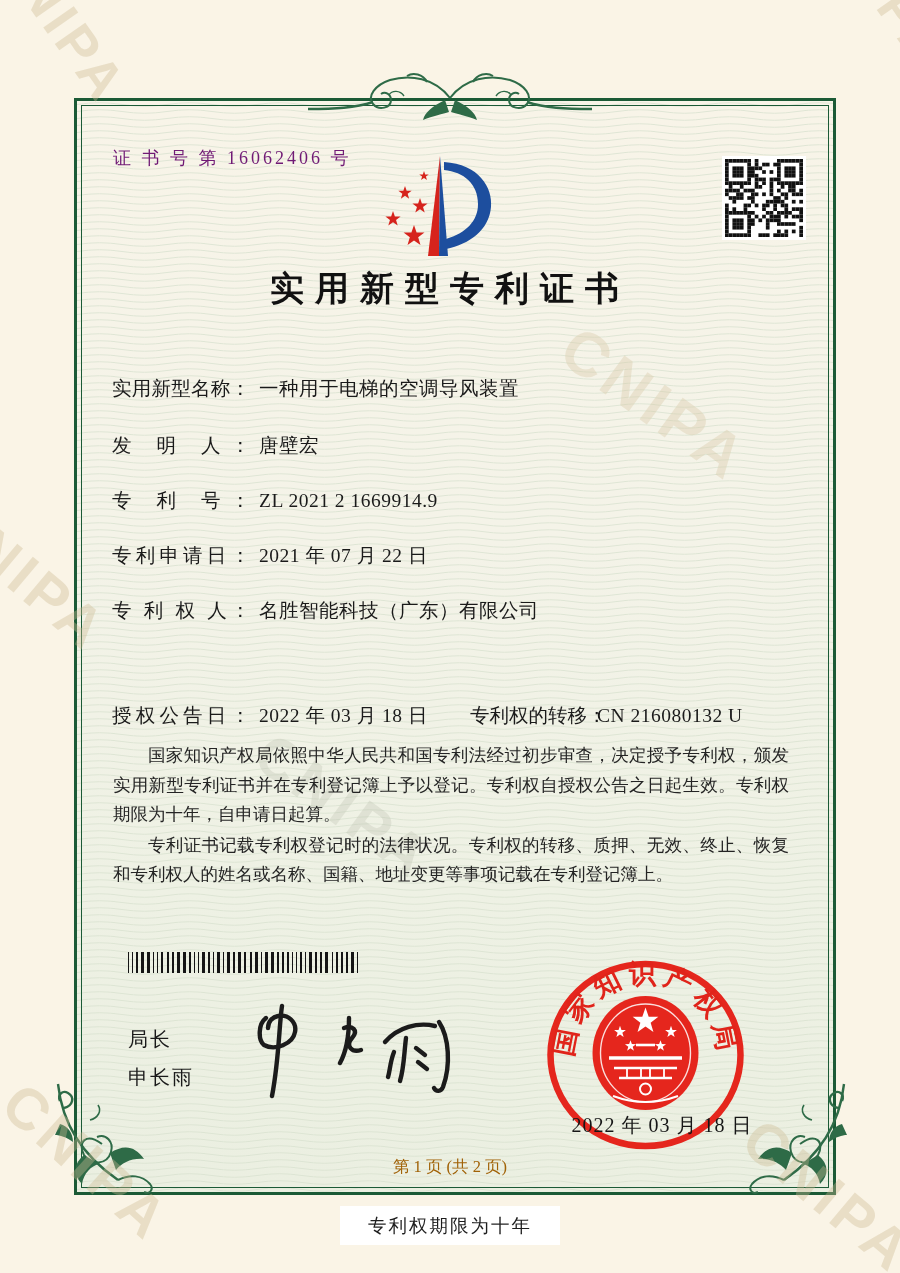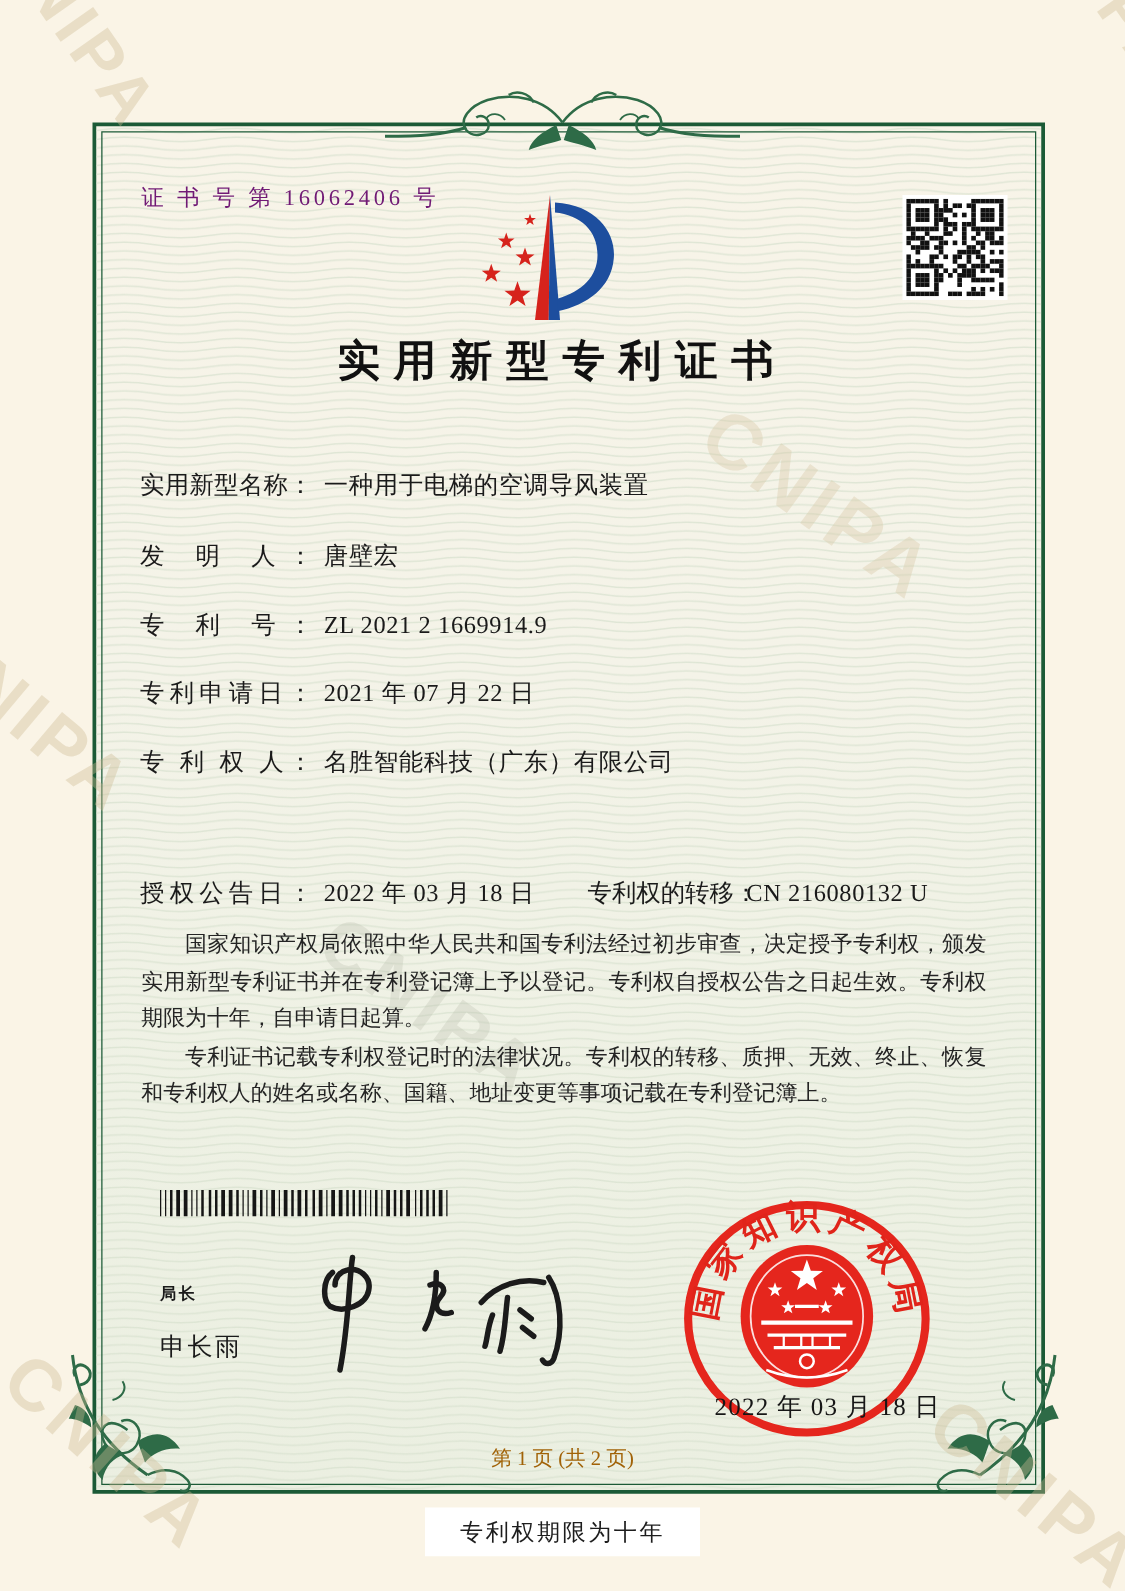--- a/index.html
+++ b/index.html
@@ -36,21 +36,21 @@
   .flabel{display:inline-block;width:138px;text-align:justify;text-align-last:justify;vertical-align:top;}
   .fvalue{display:inline-block;margin-left:9px;max-width:530px;vertical-align:top;letter-spacing:.5px;}
   .fpair2{position:absolute;left:358px;top:0;white-space:nowrap;}
   .fpair2 .flabel{width:118px;}
   .bodytext{position:absolute;left:112px;top:740px;width:678px;z-index:4;
             font-size:17.5px;line-height:29.5px;color:#242424;text-align:justify;}
   .bodytext p{margin:1px;text-indent:2em;}
   .barcode{position:absolute;left:128px;top:952px;width:230px;height:21px;z-index:4;
            display:flex;justify-content:space-between;align-items:stretch;}
   .barcode div{background:#151515;}
-  .dir-label{position:absolute;left:128px;top:1026px;z-index:4;font-size:13px;letter-spacing:2px;font-weight:bold;}
+  .dir-label{position:absolute;left:128px;top:1026px;z-index:4;font-size:20px;letter-spacing:2px;}
   .dir-name{position:absolute;left:128px;top:1064px;z-index:4;font-size:20px;letter-spacing:2px;}
   .sig{position:absolute;left:248px;top:1000px;z-index:4;}
   .seal{position:absolute;left:528px;top:948px;z-index:4;}
   .seal-date{position:absolute;left:550px;top:1112px;width:224px;z-index:5;text-align:center;
              font-size:20px;letter-spacing:1px;color:#161616;}
   .page-num{position:absolute;left:0;top:1156px;width:100%;text-align:center;z-index:4;font-size:16.5px;color:#a16207;}
   .cont-note{position:absolute;left:50%;top:1206px;transform:translateX(-50%);z-index:4;
              background:#ffffff;padding:7px 28px;font-size:18.5px;letter-spacing:2px;color:#1d1d1d;white-space:nowrap;}
 </style>
 </head>

